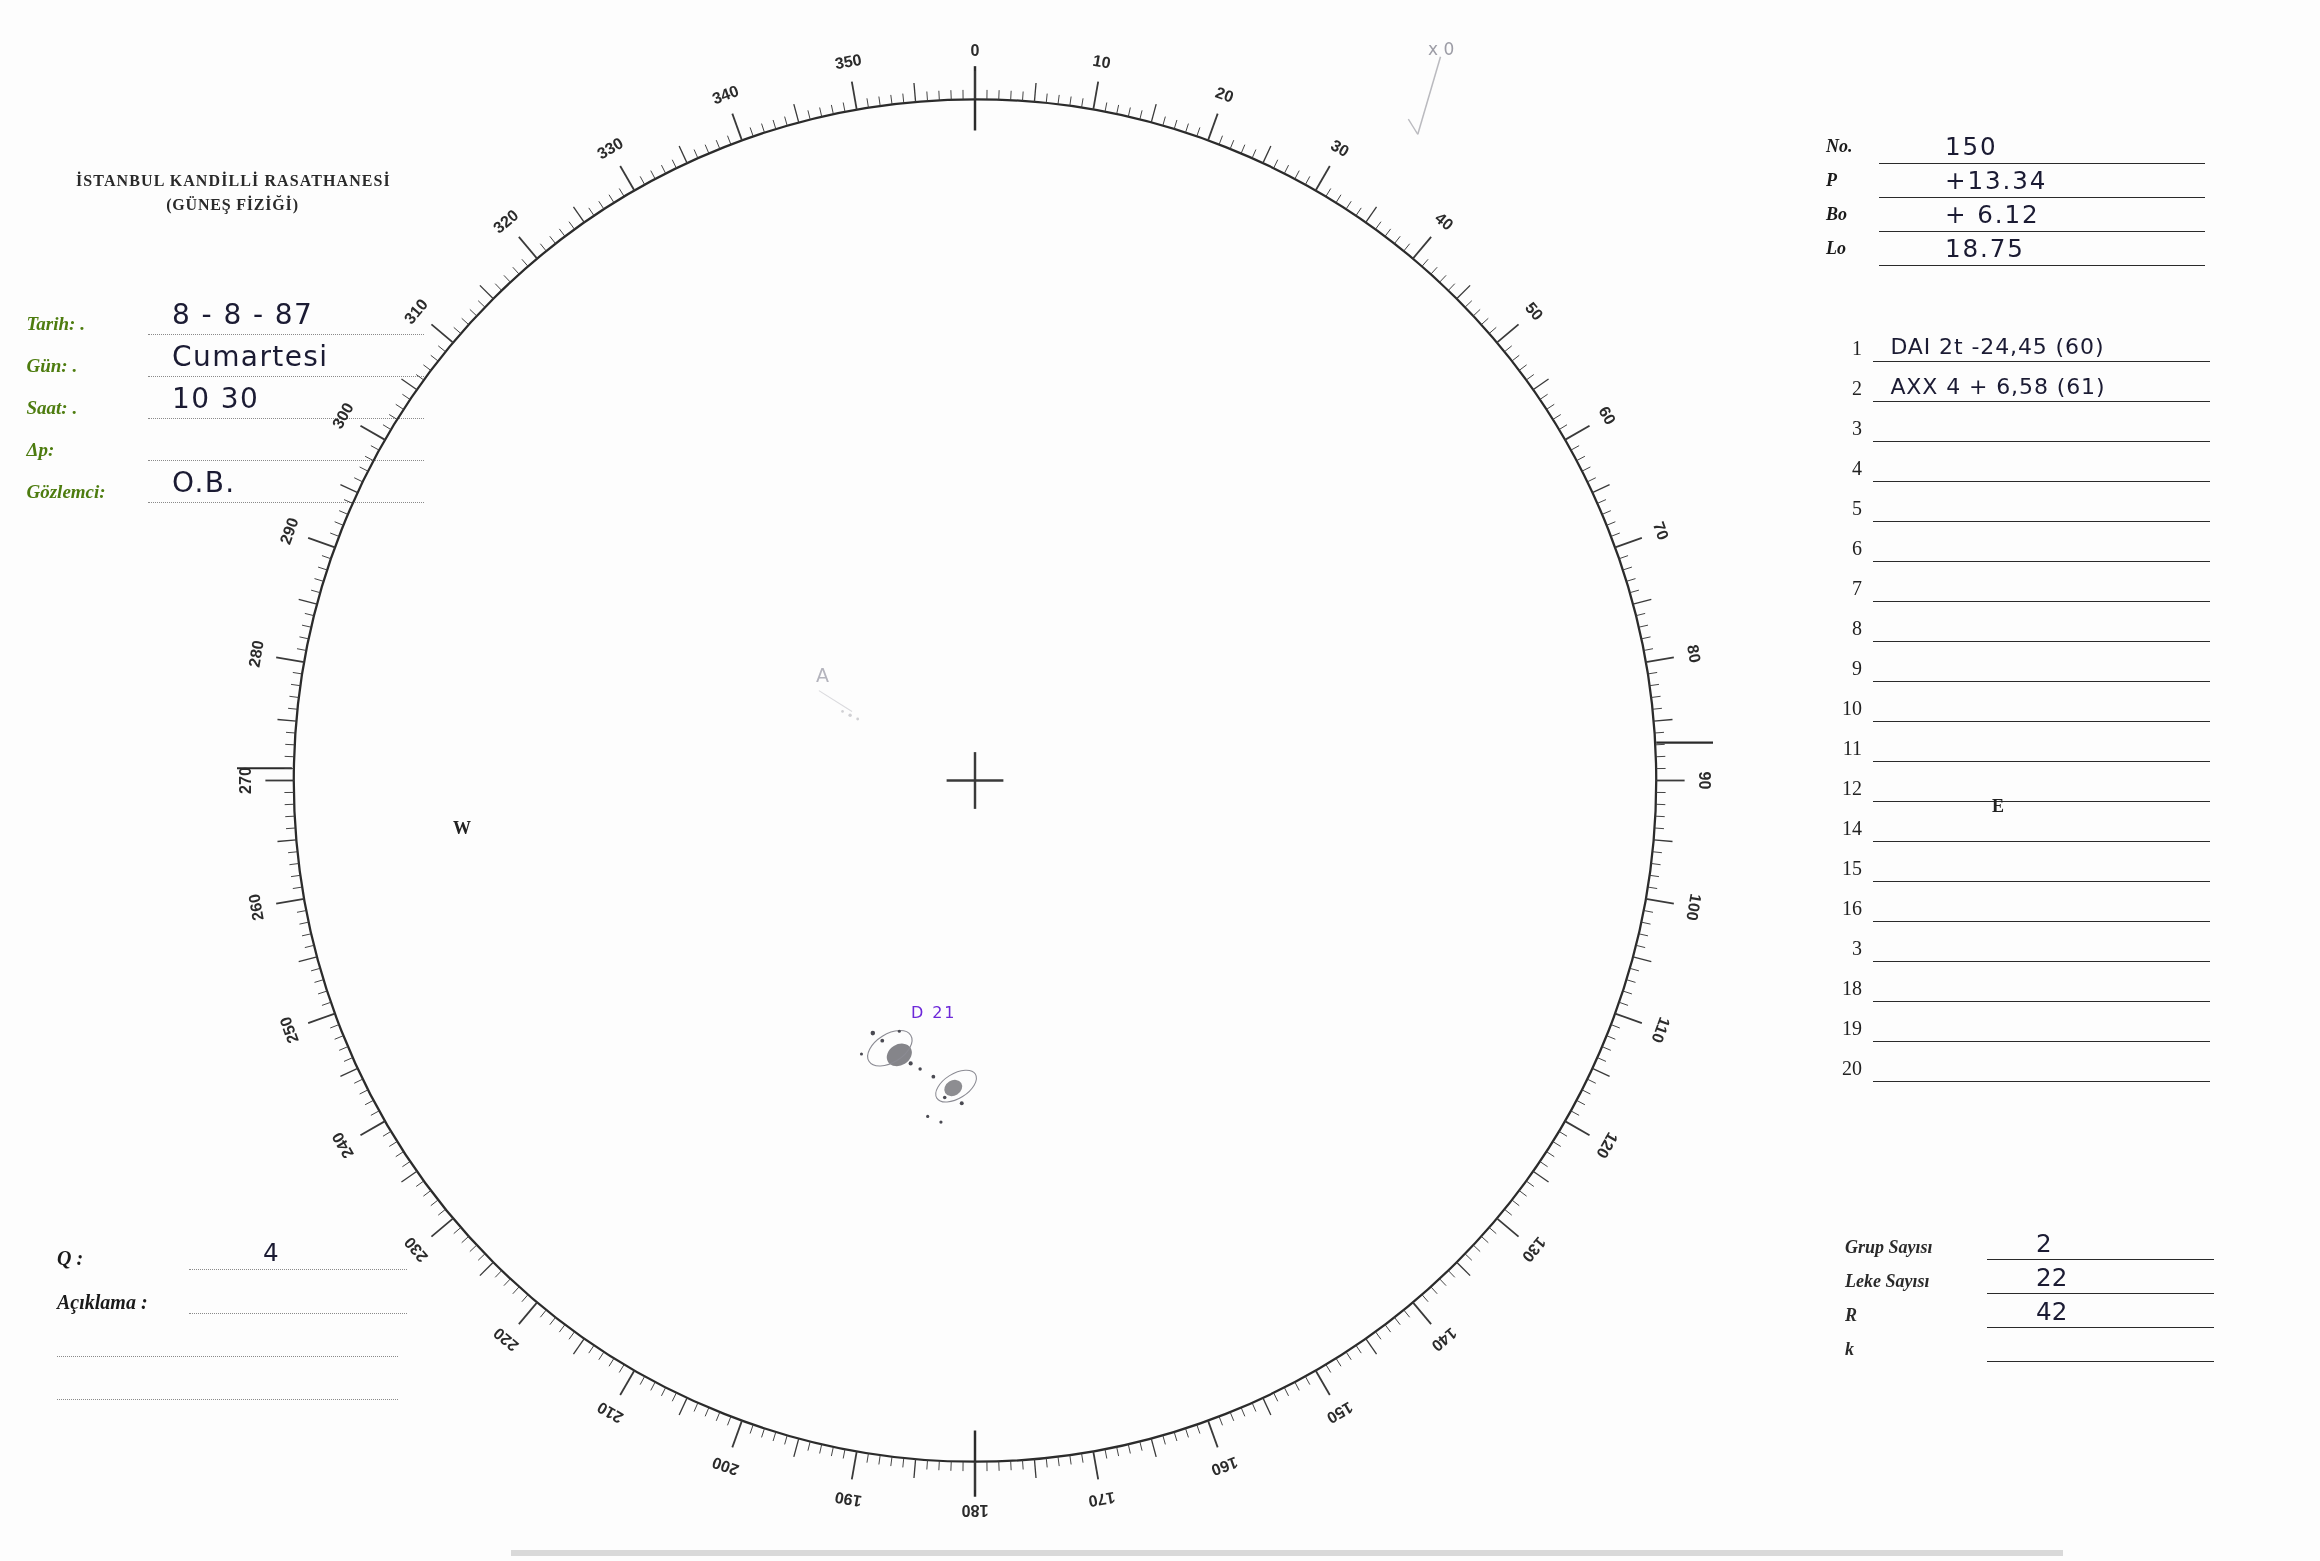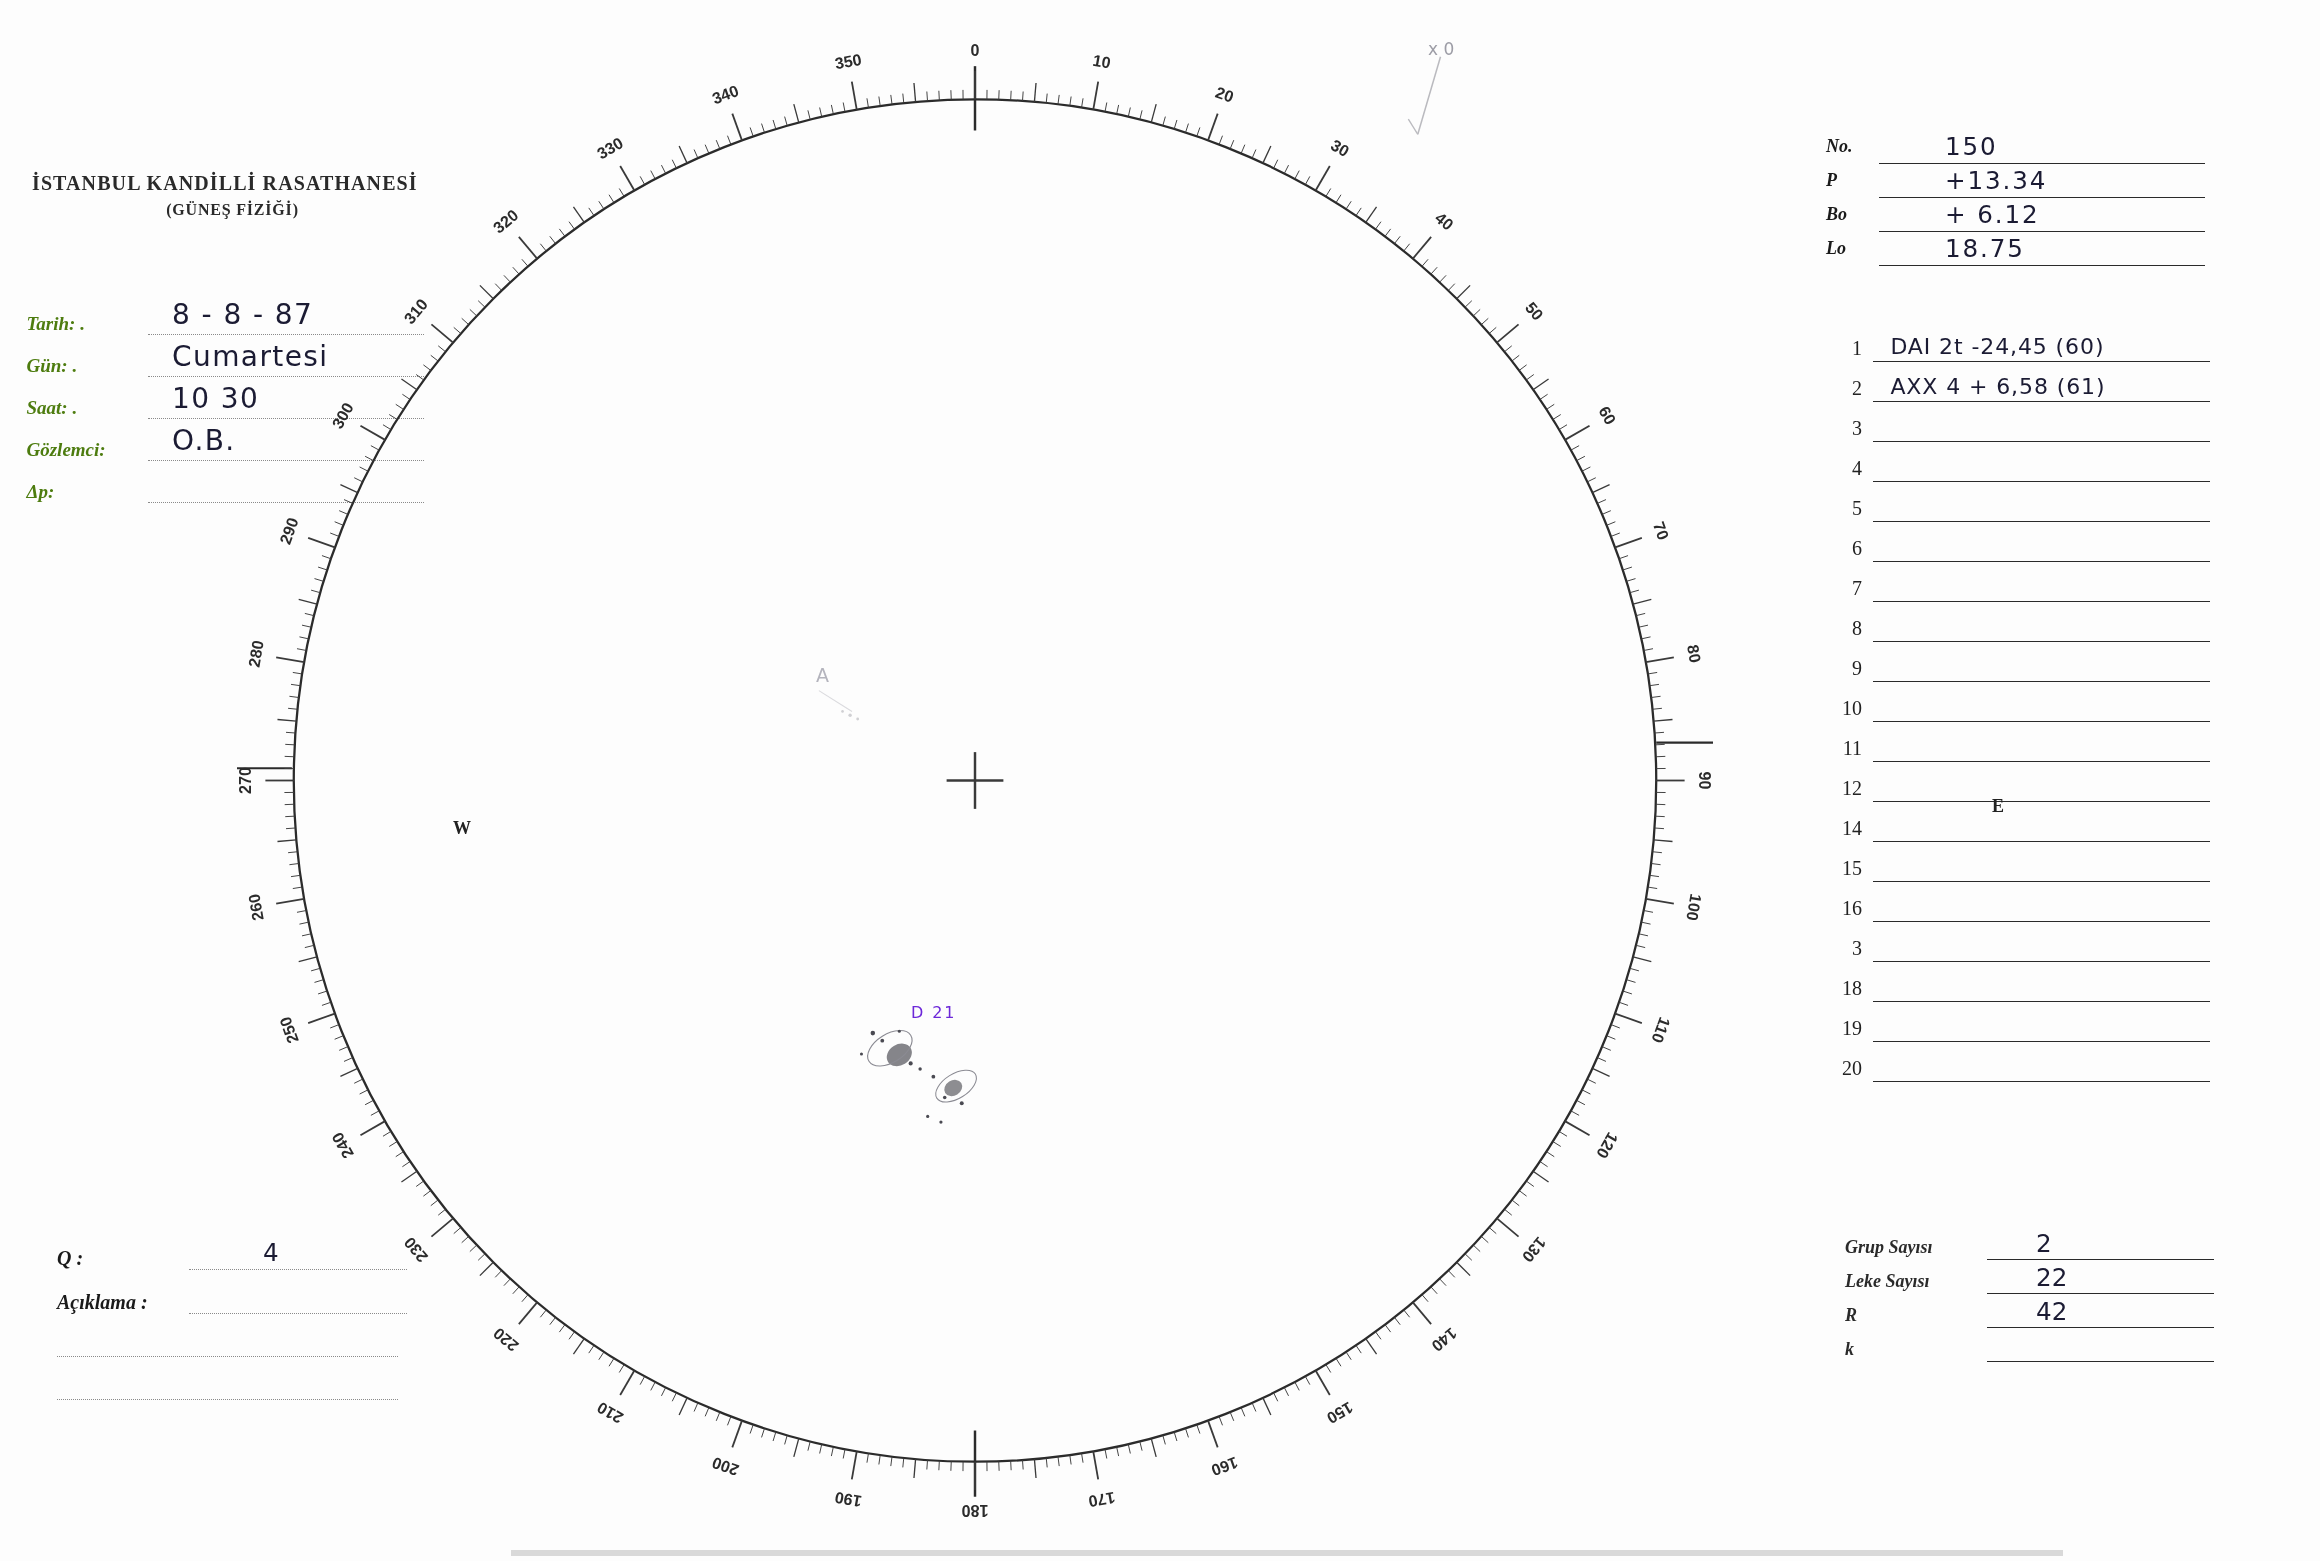--- a/index.html
+++ b/index.html
@@ -24,25 +24,26 @@
 
   
   .org-block {
     position: absolute;
     left: 32px;
     top: 172px;
     width: 445px;
   }
   .org-title {
     font-family: "Liberation Serif", serif;
-    font-size: 20px;
+    font-size: 16px;
     letter-spacing: 1.1px;
     font-weight: bold;
     color: #2a2a2a;
     white-space: nowrap;
+    margin-left: 44px;
   }
   .org-sub {
     font-family: "Liberation Serif", serif;
     font-size: 16px;
     letter-spacing: 0.8px;
     font-weight: bold;
     color: #2a2a2a;
     text-align: center;
     margin-top: 5.7px;
     padding-right: 44px;
@@ -319,29 +320,29 @@
         <span class="fval">Cumartesi</span>
       </div>
     </div>
     <div class="frow">
       <div class="flabel">Saat: .</div>
       <div class="fdots">
         <span class="fval">10 30</span>
       </div>
     </div>
     <div class="frow">
+      <div class="flabel">Δp:</div>
+      <div class="fdots">
+        <span class="fval"></span>
+      </div>
+    </div>
+    <div class="frow">
       <div class="flabel">Gözlemci:</div>
       <div class="fdots">
         <span class="fval">O.B.</span>
-      </div>
-    </div>
-    <div class="frow">
-      <div class="flabel">Δp:</div>
-      <div class="fdots">
-        <span class="fval"></span>
       </div>
     </div>
   </div>
 
   <div class="bl-block">
     <div class="bl-row">
       <div class="bl-label">Q :</div>
       <div class="bl-dots">
         <span class="bl-val">4</span>
       </div>

